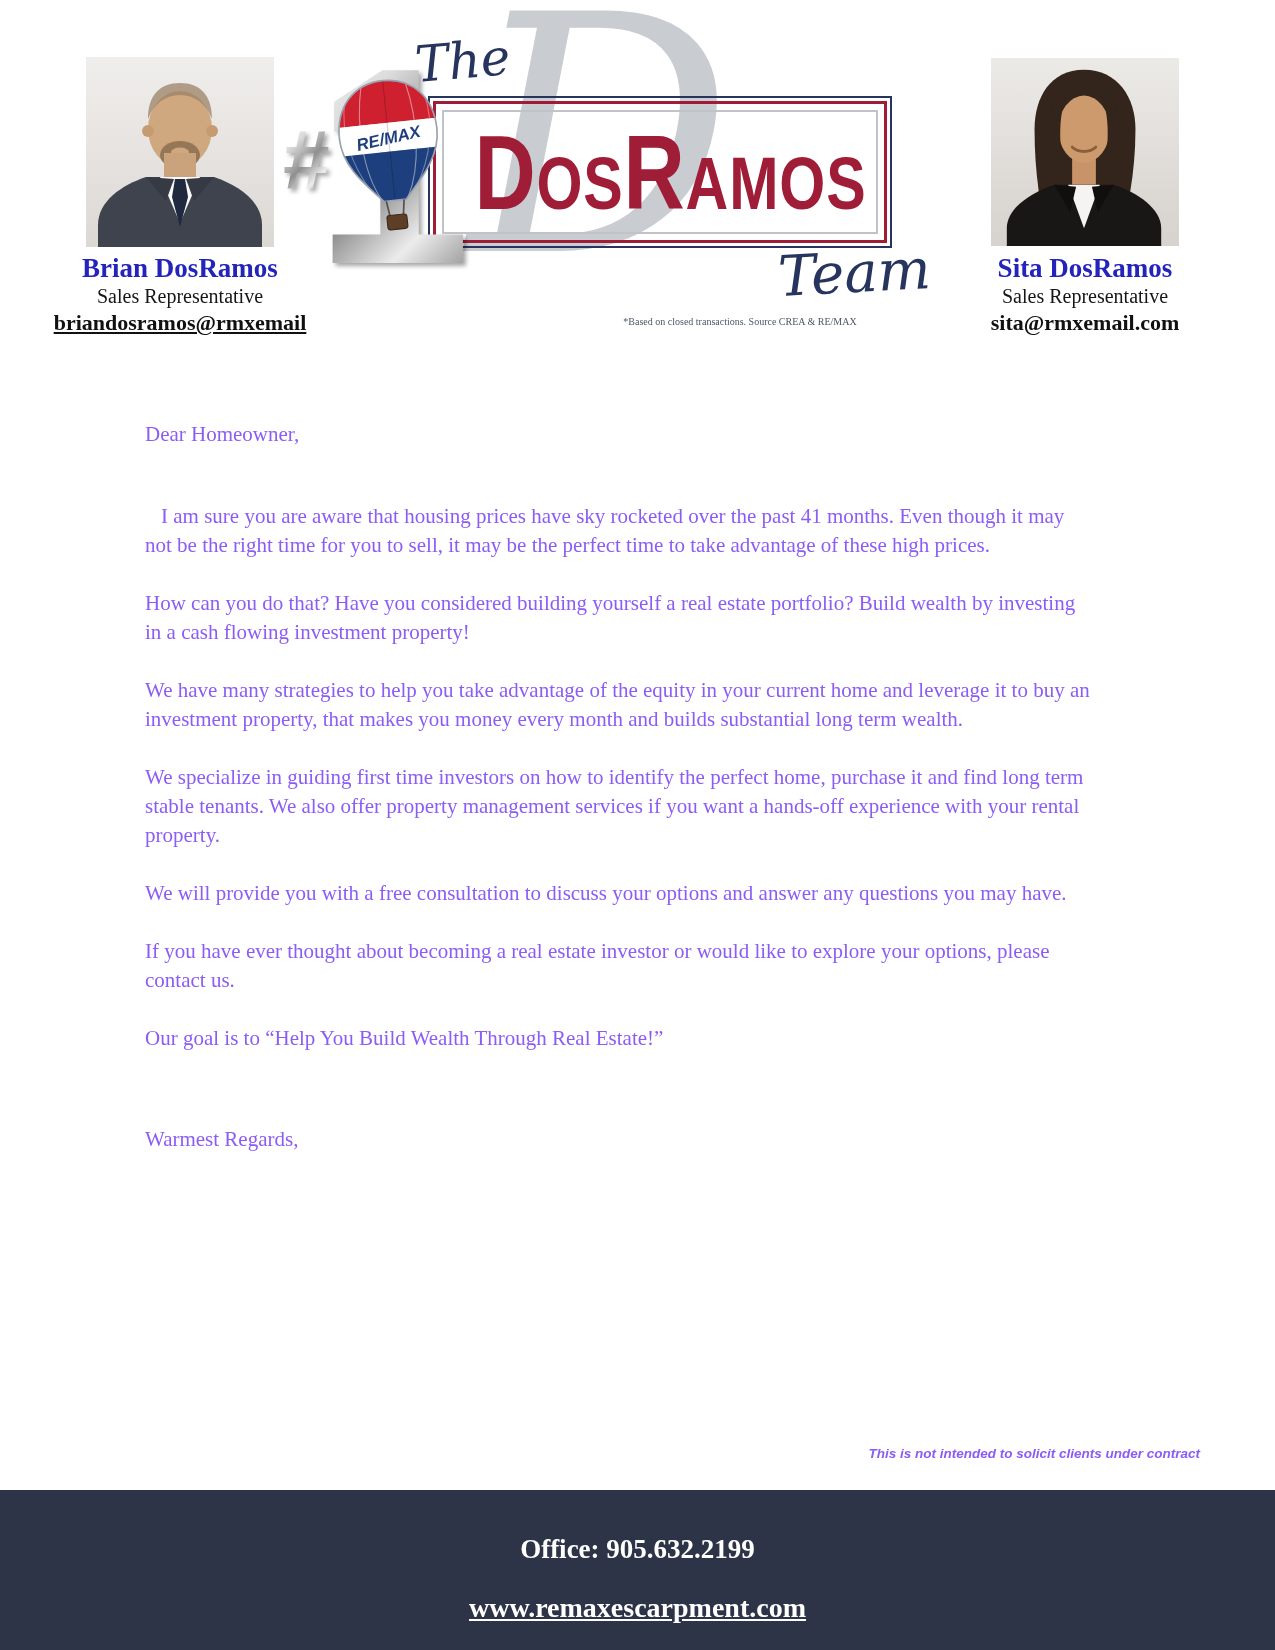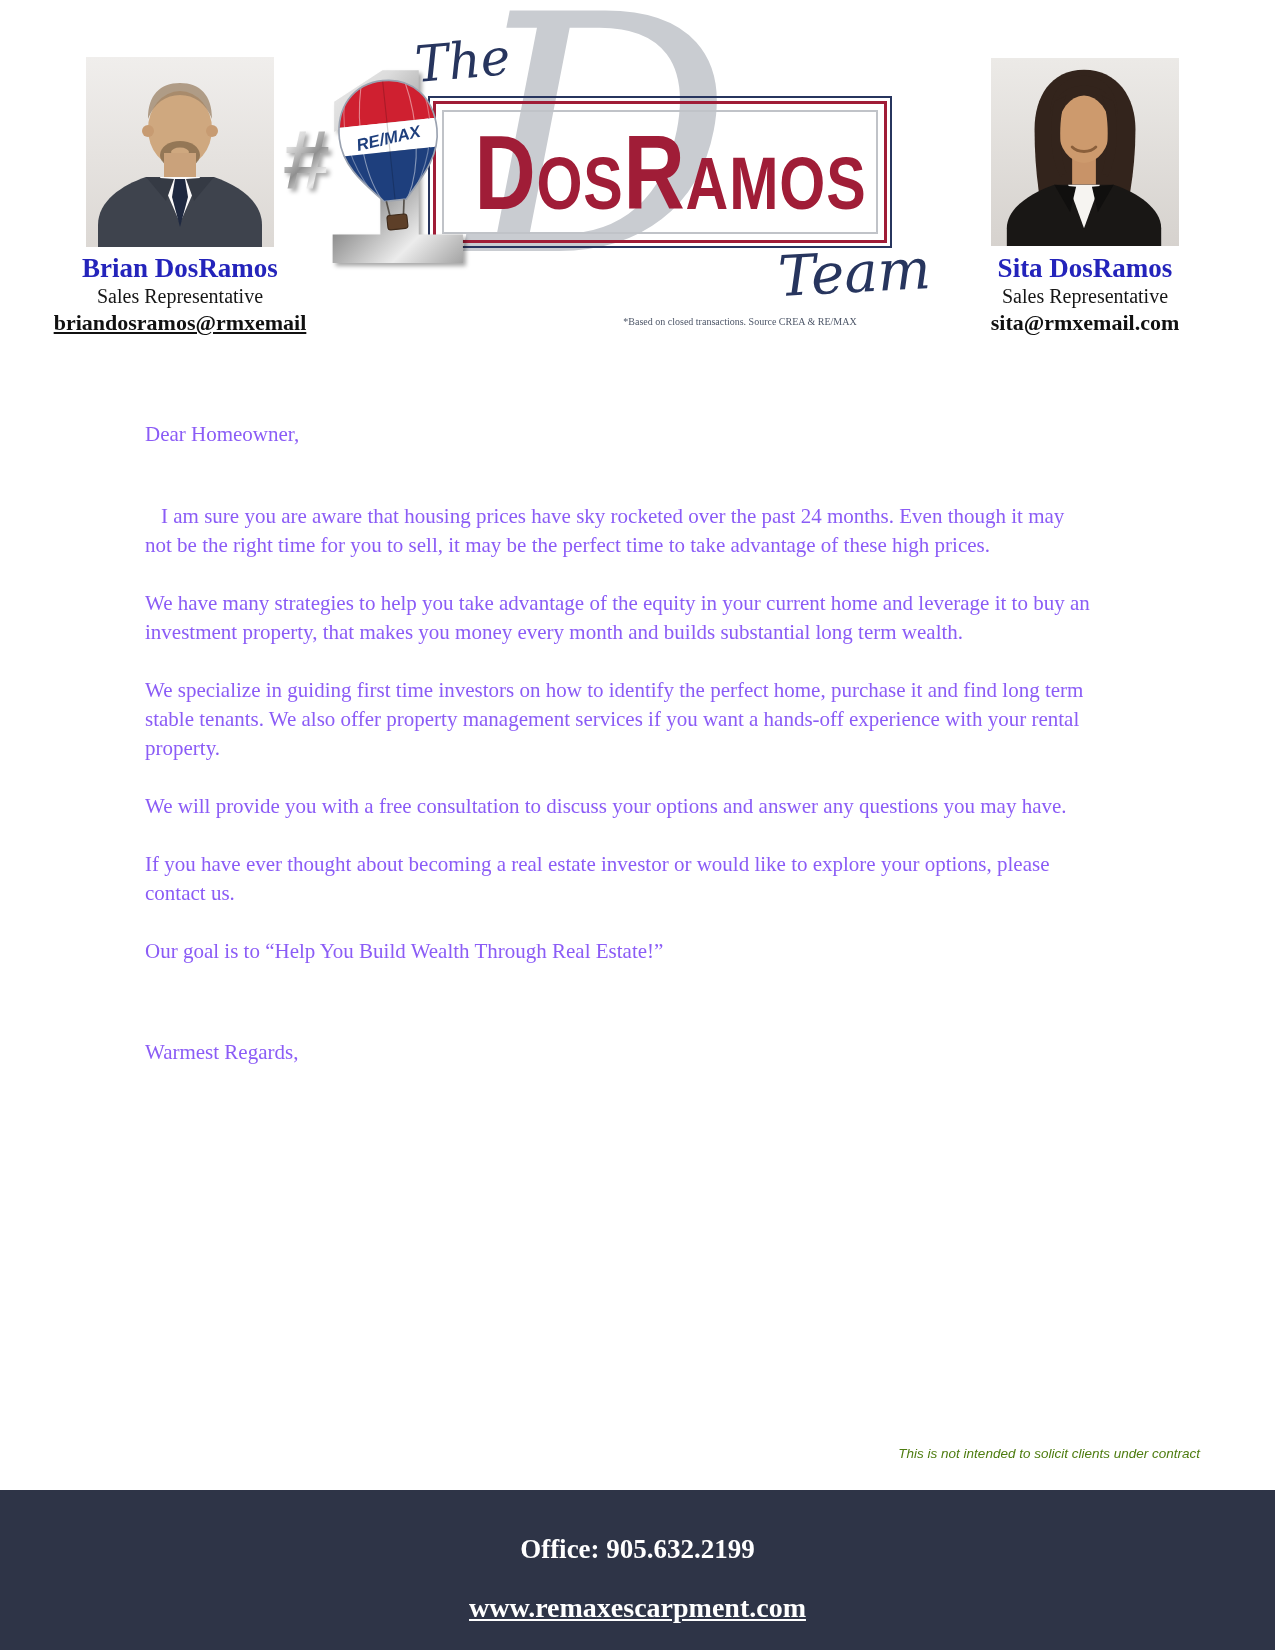--- a/index.html
+++ b/index.html
@@ -56,21 +56,21 @@
             font-size:21px; line-height:29px; color:#8b5cf6; }
   .letter p { margin:0 0 29px 0; }
   .letter .salutation { margin-bottom:53px; }
   .letter .first { text-indent:16px; }
   .letter .closing { margin-top:72px; margin-bottom:53px; }
   .letter .signature { font-weight:bold; font-style:italic; font-size:22px; }
 
   
   .solicit-note { position:absolute; right:75px; top:1446px;
                   font-family:"Liberation Sans", sans-serif; font-style:italic;
-                  font-size:13.5px; color:#4d7c0f; }
+                  font-size:13.5px; color:#8b5cf6;font-weight:bold; }
   .footer { position:absolute; left:0; top:1490px; width:1275px; height:160px;
             background:var(--footer-bg); text-align:center; color:#fff; }
   .footer .office { margin-top:44px; font-size:27px; font-weight:bold; }
   .footer .website { display:inline-block; margin-top:9px; font-size:28px; font-weight:bold;
                      color:#fff; text-decoration:underline; cursor:pointer; }
 </style>
 </head>
 <body>
 
 <div class="page">
@@ -162,21 +162,22 @@
       <path d="M32,64 L43,65 40,78 Z" fill="#100f0e"></path>
       <path d="M62,64 L51,65 54,78 Z" fill="#100f0e"></path>
     </svg>
     <div class="agent-name">Sita DosRamos</div>
     <div class="agent-title">Sales Representative</div>
     <div class="agent-email">sita@rmxemail.com</div>
   </div>
 
   <main class="letter">
     <p class="salutation">Dear Homeowner,</p>
-    <p class="first">I am sure you are aware that housing prices have sky rocketed over the past 24 months. Even though it may not be the right time for you to sell, it may be the perfect time to take advantage of these high prices.</p>
+    <p class="first">I am sure you are aware that housing prices have sky rocketed over the past 41 months. Even though it may not be the right time for you to sell, it may be the perfect time to take advantage of these high prices.</p>
+    <p>How can you do that? Have you considered building yourself a real estate portfolio? Build wealth by investing in a cash flowing investment property!</p>
     <p>We have many strategies to help you take advantage of the equity in your current home and leverage it to buy an investment property, that makes you money every month and builds substantial long term wealth.</p>
     <p>We specialize in guiding first time investors on how to identify the perfect home, purchase it and find long term stable tenants. We also offer property management services if you want a hands-off experience with your rental property.</p>
     <p>We will provide you with a free consultation to discuss your options and answer any questions you may have.</p>
     <p>If you have ever thought about becoming a real estate investor or would like to explore your options, please contact us.</p>
     <p>Our goal is to “Help You Build Wealth Through Real Estate!”</p>
     <p class="closing">Warmest Regards,</p>
   </main>
 
   <div class="solicit-note">This is not intended to solicit clients under contract</div>
 

